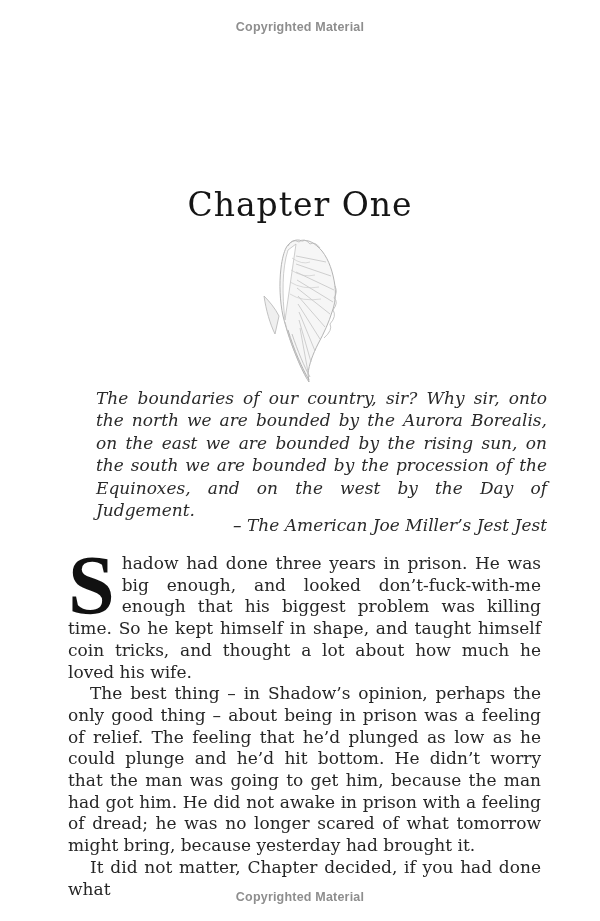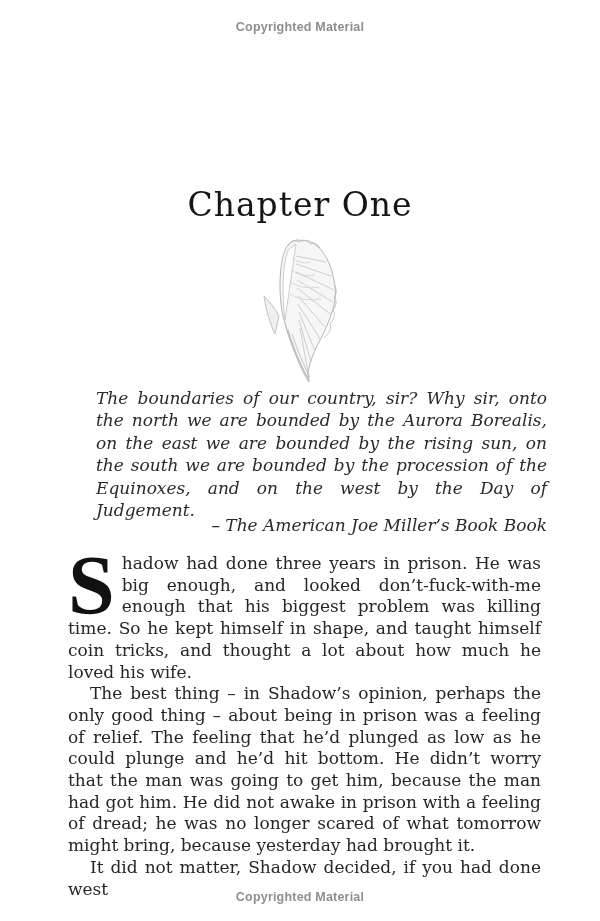--- a/index.html
+++ b/index.html
@@ -142,24 +142,24 @@
       <path d="M36,96 C42,116 50,134 57,146" fill="none" stroke="#ababab" stroke-width="0.9"></path>
       <path d="M40,100 C46,118 52,132 58,143" fill="none" stroke="#b8b8b8" stroke-width="0.8"></path>
       <path d="M33,88 C38,108 46,128 54,142" fill="none" stroke="#bdbdbd" stroke-width="0.7"></path>
 
       <path d="M12,62 C14,76 18,90 23,100 L27,82 C23,74 17,67 12,62 Z" fill="#efefef" stroke="#b4b4b4" stroke-width="0.8"></path>
     </svg>
   </div>
 
   <div class="epigraph">
     <div class="epigraph-text">The boundaries of our country, sir? Why sir, onto the north we are bounded by the Aurora Borealis, on the east we are bounded by the rising sun, on the south we are bounded by the procession of the Equinoxes, and on the west by the Day of Judgement.</div>
-    <div class="attribution">– The American Joe Miller’s Book Book</div>
+    <div class="attribution">– The American Joe Miller’s Jest Jest</div>
   </div>
 
   <div class="body-text">
     <p class="first"><span class="dropcap">S</span><span>hadow had done three years in prison. He was big enough, and looked don’t-fuck-with-me enough that his biggest problem was killing time. So he kept himself in shape, and taught himself coin tricks, and thought a lot about how much he loved his wife.</span></p>
     <p>The best thing – in Shadow’s opinion, perhaps the only good thing – about being in prison was a feeling of relief. The feeling that he’d plunged as low as he could plunge and he’d hit bottom. He didn’t worry that the man was going to get him, because the man had got him. He did not awake in prison with a feeling of dread; he was no longer scared of what tomorrow might bring, because yesterday had brought it.</p>
-    <p>It did not matter, Shadow decided, if you had done west</p>
+    <p>It did not matter, Chapter decided, if you had done what</p>
   </div>
 
   <div class="watermark bottom">Copyrighted Material</div>
 
 </div>
 
 </body></html>

